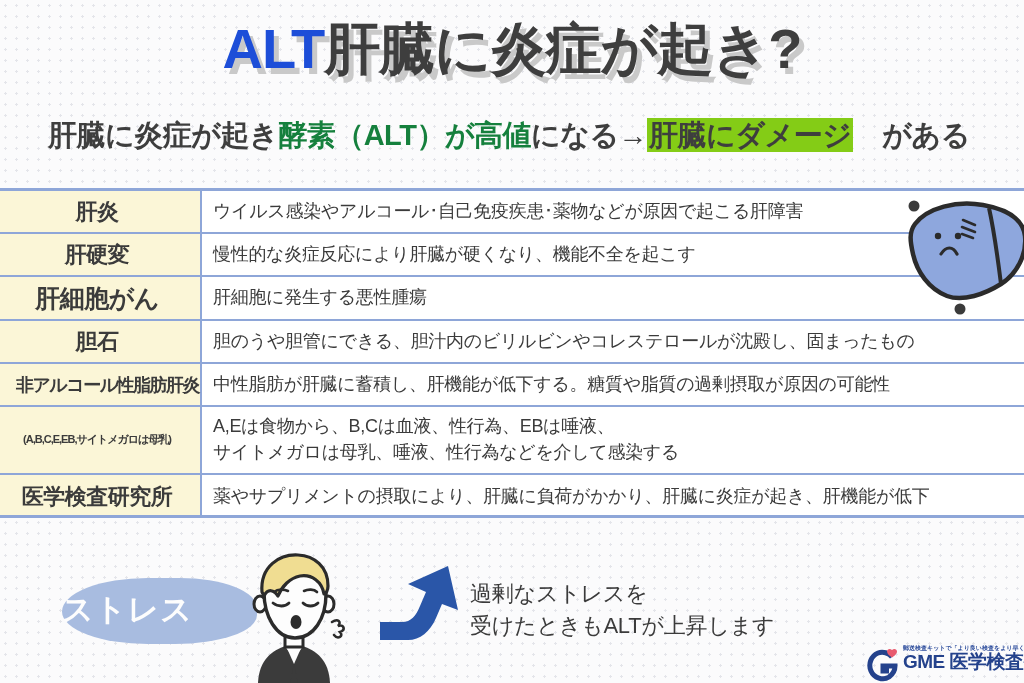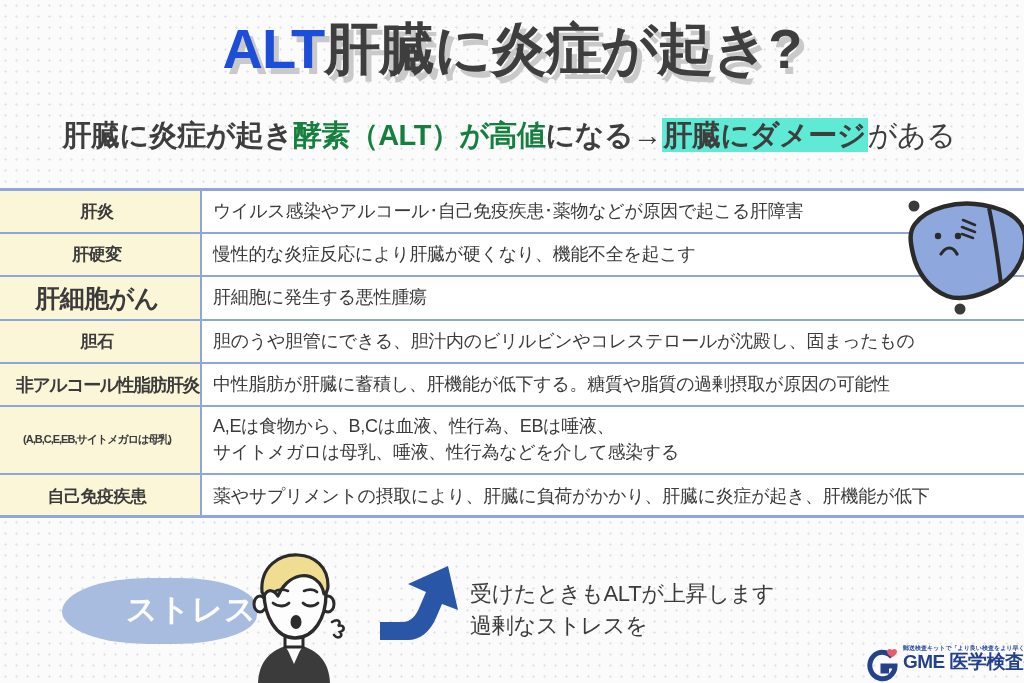--- a/index.html
+++ b/index.html
@@ -27,42 +27,42 @@
   
   #subtitle-block{
     position:absolute;left:0;top:108px;width:1024px;height:56px;
     display:flex;align-items:center;justify-content:center;
   }
   #subtitle-text{
     font-size:29px;font-weight:800;white-space:nowrap;letter-spacing:-.5px;
     color:#3e3e3e;margin-left:-6px;
   }
   #subtitle-text .red{color:#15803d;}
-  #subtitle-text .mark{background:#5eead4;padding:1px 2px;}
-  #subtitle-text .tail{font-weight:400;}
+  #subtitle-text .mark{background:#84cc16;padding:1px 2px;}
+  #subtitle-text .tail{font-weight:700;padding-left:29px;}
 
   
   #table-wrap{
     position:absolute;left:-6px;top:188px;width:1036px;height:330px;
     border-top:3px solid #8ea6d8;border-bottom:3px solid #8ea6d8;
     box-sizing:border-box;overflow:hidden;
   }
   .row{
     display:flex;align-items:stretch;width:100%;
     border-bottom:2px solid #8ea6d8;box-sizing:border-box;
     background:#fff;
   }
   .row:last-child{border-bottom:none;}
   .row .name{
     width:208px;flex:0 0 208px;background:#fbf6d7;
     display:flex;flex-direction:column;align-items:center;justify-content:center;
     box-sizing:border-box;padding:0 2px;
     border-right:2px solid #8ea6d8;
   }
-  .row .name .main{font-size:17px;font-weight:900;color:#3b3b3b;white-space:nowrap;letter-spacing:-.5px;}
+  .row .name .main{font-size:22px;font-weight:900;color:#3b3b3b;white-space:nowrap;letter-spacing:-.5px;}
   .row .name .main.sm{font-size:18px;letter-spacing:-1.5px;margin-left:21px;}
   .row .name .main.lg{font-size:25px;}
   .row .name .sub{font-size:11px;font-weight:700;color:#3b3b3b;white-space:nowrap;letter-spacing:-1px;margin-top:-1px;}
   .row .desc{
     flex:1 1 auto;display:flex;flex-direction:column;justify-content:center;
     padding-left:11px;box-sizing:border-box;overflow:hidden;
   }
   .row .desc .line{
     font-size:18px;font-weight:500;color:#3b3b3b;white-space:nowrap;
     letter-spacing:-.3px;line-height:1.42;
@@ -70,21 +70,21 @@
   .r1{height:43px;} .r2{height:43px;} .r3{height:44px;}
   .r4{height:43px;} .r5{height:43px;} .r6{height:68px;} .r7{height:43px;}
 
   
   #liver{position:absolute;left:905px;top:192px;width:122px;height:125px;pointer-events:none;}
 
   
   #stress-bubble{
     position:absolute;left:62px;top:578px;width:195px;height:66px;
     background:#a8bce0;border-radius:50% 45% 48% 50%/58% 52% 50% 56%;
-    display:flex;align-items:center;justify-content:flex-end;
+    display:flex;align-items:center;justify-content:flex-start;
   }
   #stress-bubble span{
     font-size:31px;font-weight:900;color:#fdfdfd;letter-spacing:1px;
     transform:translateY(-1px);
   }
   #person{position:absolute;left:228px;top:552px;width:132px;height:131px;}
   #arrow{position:absolute;left:378px;top:560px;width:92px;height:82px;}
   #stress-note{
     position:absolute;left:470px;top:578px;width:430px;
   }
@@ -166,21 +166,21 @@
       <div class="sub">(A,B,C,E,EB,サイトメガロは母乳)</div>
     </div>
     <div class="desc">
       <div class="line">A,Eは食物から、B,Cは血液、性行為、EBは唾液、</div>
       <div class="line">サイトメガロは母乳、唾液、性行為などを介して感染する</div>
     </div>
   </div>
 
   <div class="row r7">
     <div class="name">
-      <div class="main">自己免疫疾患</div>
+      <div class="main">医学検査研究所</div>
     </div>
     <div class="desc">
       <div class="line">薬やサプリメントの摂取により、肝臓に負荷がかかり、肝臓に炎症が起き、肝機能が低下</div>
     </div>
   </div>
 
 </div>
 
 <svg id="liver" viewBox="0 0 122 125">
   <circle cx="9" cy="14" r="5.5" fill="#3b3b3b"></circle>
@@ -229,22 +229,22 @@
   <ellipse cx="68" cy="70" rx="5.5" ry="7" fill="#2b2b2b"></ellipse>
 
   <path d="M104 70 C110 66 114 70 110 74 C116 72 118 78 112 80 C116 84 110 88 106 83" fill="none" stroke="#2b2b2b" stroke-width="2.6" stroke-linecap="round"></path>
 </svg>
 
 <svg id="arrow" viewBox="0 0 92 82">
   <path d="M2 62 L2 80 L30 80 C42 80 52 72 58 58 L64 44 L80 50 L70 6 L30 24 L48 32 L42 46 C38 56 33 62 24 62 Z" fill="#2a56a8"></path>
 </svg>
 
 <div id="stress-note">
+  <div class="line">過剰なストレスを</div>
   <div class="line">受けたときもALTが上昇します</div>
-  <div class="line">過剰なストレスを</div>
 </div>
 
 <div id="logo">
   <svg id="logo-mark" viewBox="0 0 34 34">
     <path d="M26 9 C23 5 17 3 12 5 C5 8 2 16 5 23 C8 30 17 33 23 29 C27 26 29 22 29 18 L17 18 L17 23 L23 23" fill="none" stroke="#24428c" stroke-width="5" stroke-linecap="butt"></path>
     <path d="M26 2 C24 0 21 1 21 3.5 C21 6 24 8 26 9.6 C28 8 31 6 31 3.5 C31 1 28 0 26 2 Z" fill="#e85a6e"></path>
   </svg>
   <div id="logo-right">
     <div id="logo-tagline">郵送検査キットで「より良い検査をより早く</div>
     <div id="logo-name">GME 医学検査研究所</div>

